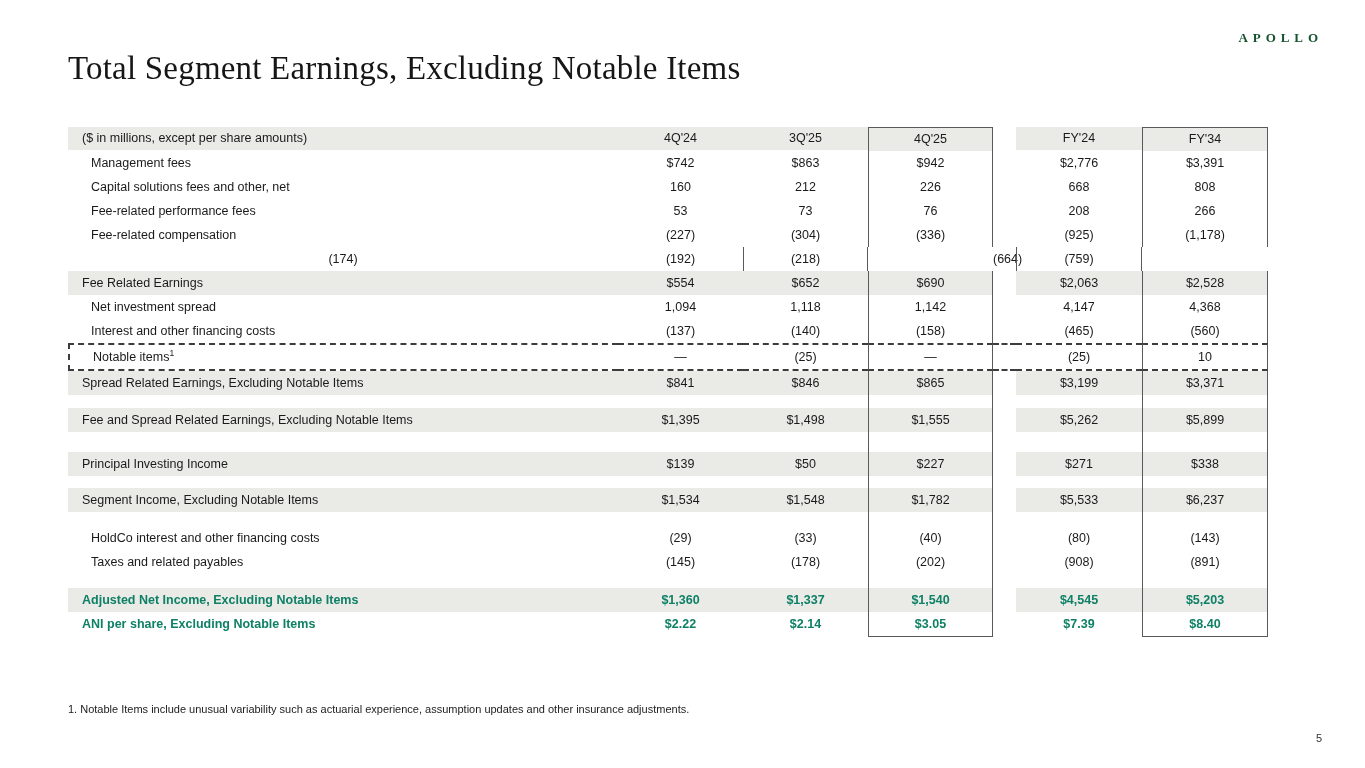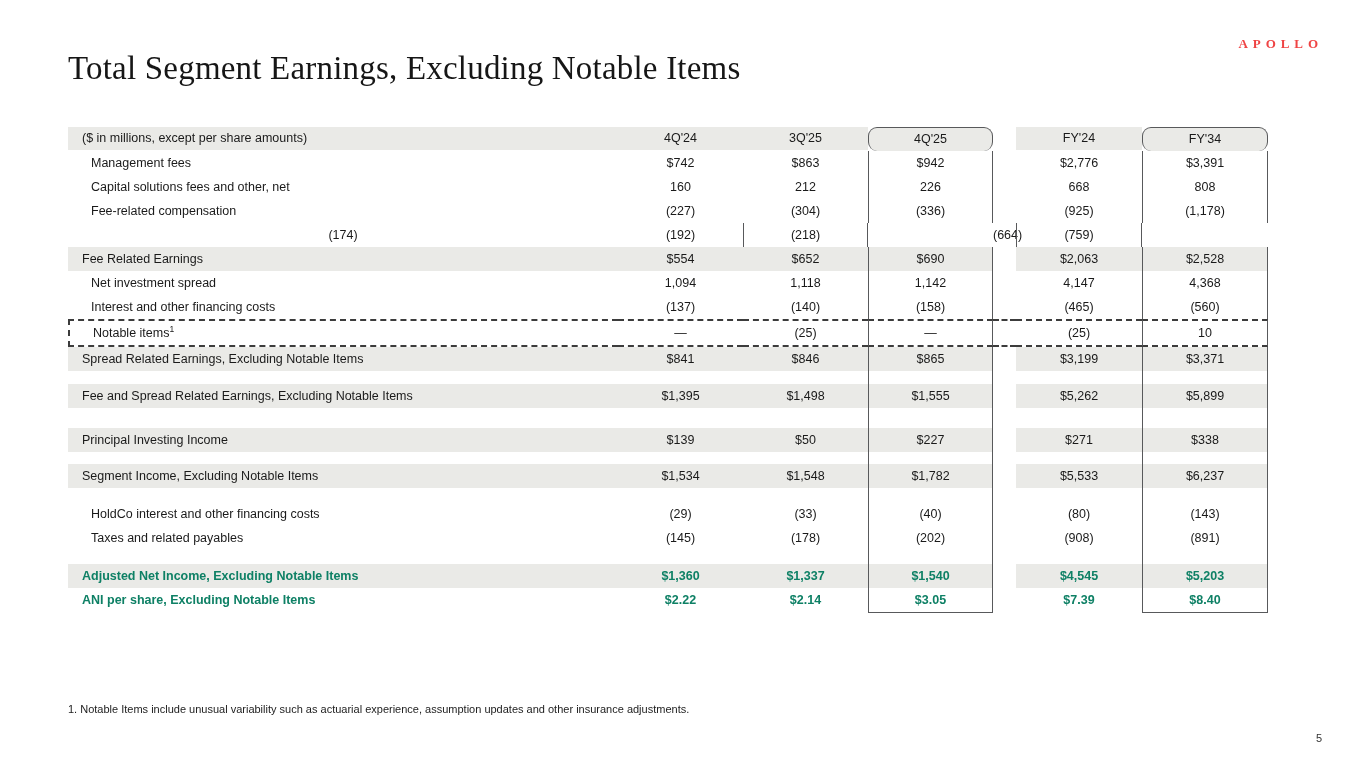--- a/index.html
+++ b/index.html
@@ -8,25 +8,25 @@
     font-family: "Liberation Sans", sans-serif;
     color: #1a1a1a;
   }
   .slide {
     position: relative;
     width: 1365px; height: 768px;
     background: #ffffff;
     overflow: hidden;
   }
   .logo {
-    position: absolute; top: 36px; right: 42px;
+    position: absolute; top: 30px; right: 42px;
     font-family: "Liberation Serif", serif;
     font-size: 13px; font-weight: 600;
     letter-spacing: 0.38em;
-    color: #ef4444;
+    color: #14532d;
   }
   .title {
     position: absolute; left: 68px; top: 50px;
     font-family: "Liberation Serif", serif;
     font-weight: 400;
     font-size: 33px;
     color: #161616;
     letter-spacing: 0.2px;
   }
   .table-wrap {
@@ -47,21 +47,21 @@
     background: transparent;
   }
   .trow.header .cell { height: 23px; line-height: 23px; }
   .cell.lbl { text-align: left; padding-left: 14px; }
   .cell.lbl.indent { padding-left: 23px; }
   .cell.lbl.hdr { }
   .cell.shade { background: #eaeae7; }
   .cell.bold { font-weight: normal; }
   .cell.green { color: #0e8065; font-weight: bold; }
   .cell.boxed { border-left: 1px solid #58595b; border-right: 1px solid #58595b; }
-  .cell.box-top { border-top: 1px solid #58595b; border-radius: 9px; }
+  .cell.box-top { border-top: 1px solid #58595b; }
   .cell.box-bottom { border-bottom: 1px solid #58595b; }
   .trow.notable .cell { border-top: 2px dashed #3c3c3c; border-bottom: 2px dashed #3c3c3c; }
   .trow.notable .cell:first-child { border-left: 2px dashed #3c3c3c; }
   .trow.notable .cell:last-child { border-right: 2px dashed #3c3c3c; }
   .trow.notable .cell.boxed { border-left: 1px solid #58595b; border-right: 1px solid #58595b; }
   .trow.spacer .cell { height: var(--sp, 12px); line-height: var(--sp, 12px); }
   sup { font-size: 8.5px; vertical-align: super; line-height: 0; }
   .footnote {
     position: absolute; left: 68px; top: 703px;
     font-size: 11px; color: #1c1c1c;
@@ -99,20 +99,29 @@
       <div class="trow data">
         <div class="cell lbl indent">Capital solutions fees and other, net</div>
         <div class="cell ">160</div>
         <div class="cell ">212</div>
         <div class="cell boxed">226</div>
         <div class="cell gap"></div>
         <div class="cell ">668</div>
         <div class="cell boxed">808</div>
       </div>
       <div class="trow data">
+        <div class="cell lbl indent">Fee-related performance fees</div>
+        <div class="cell ">53</div>
+        <div class="cell ">73</div>
+        <div class="cell boxed">76</div>
+        <div class="cell gap"></div>
+        <div class="cell ">208</div>
+        <div class="cell boxed">266</div>
+      </div>
+      <div class="trow data">
         <div class="cell lbl indent">Fee-related compensation</div>
         <div class="cell ">(227)</div>
         <div class="cell ">(304)</div>
         <div class="cell boxed">(336)</div>
         <div class="cell gap"></div>
         <div class="cell ">(925)</div>
         <div class="cell boxed">(1,178)</div>
       </div>
       <div class="trow data">
         <div class="cell ">(174)</div>

